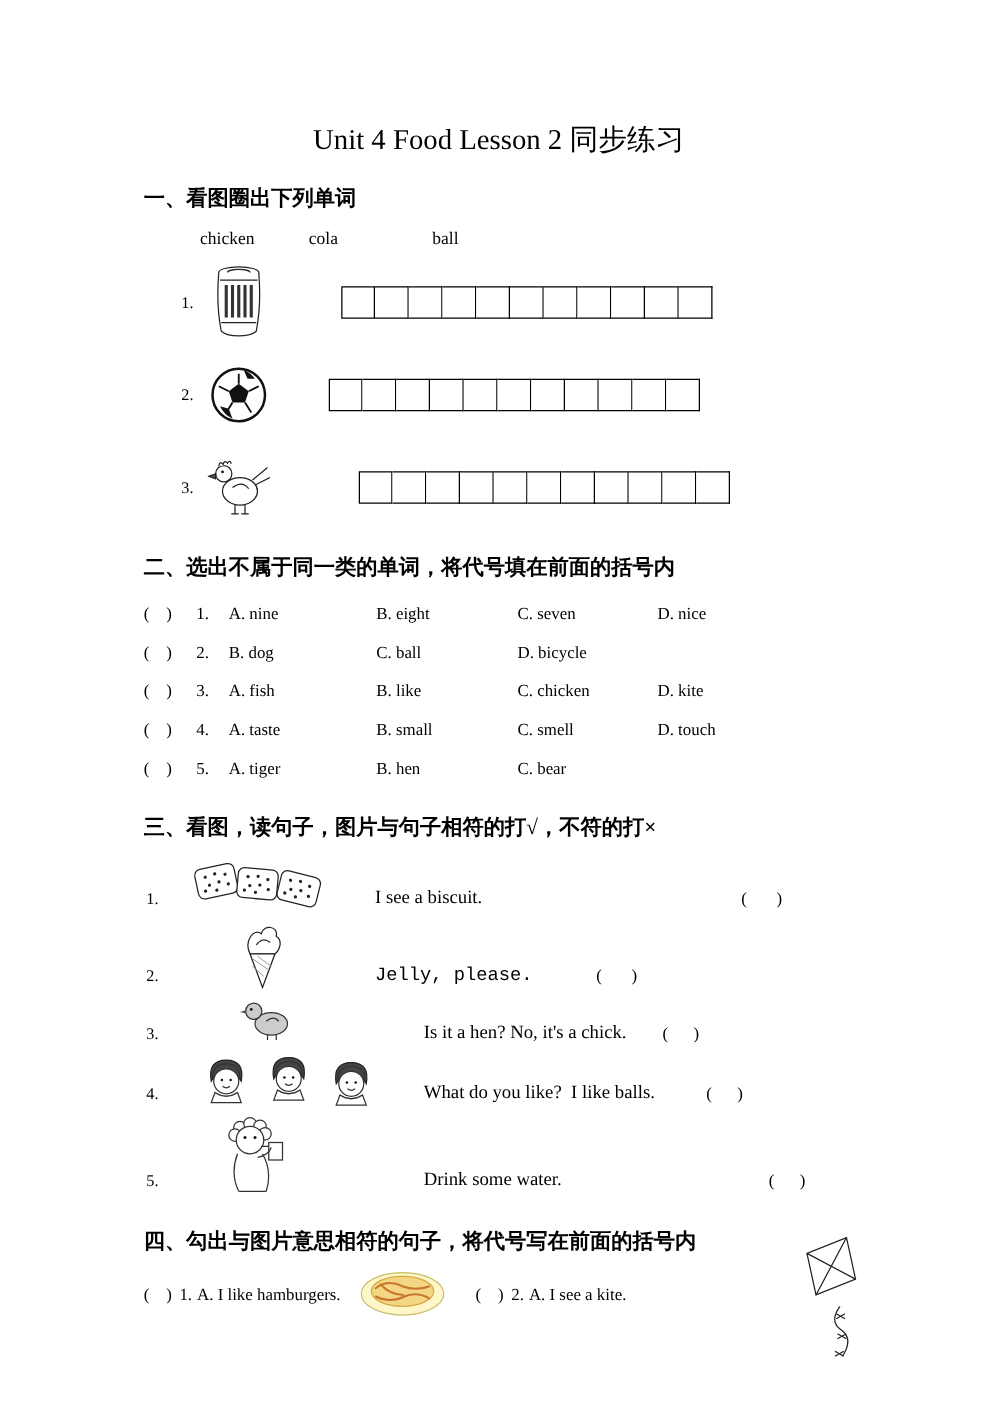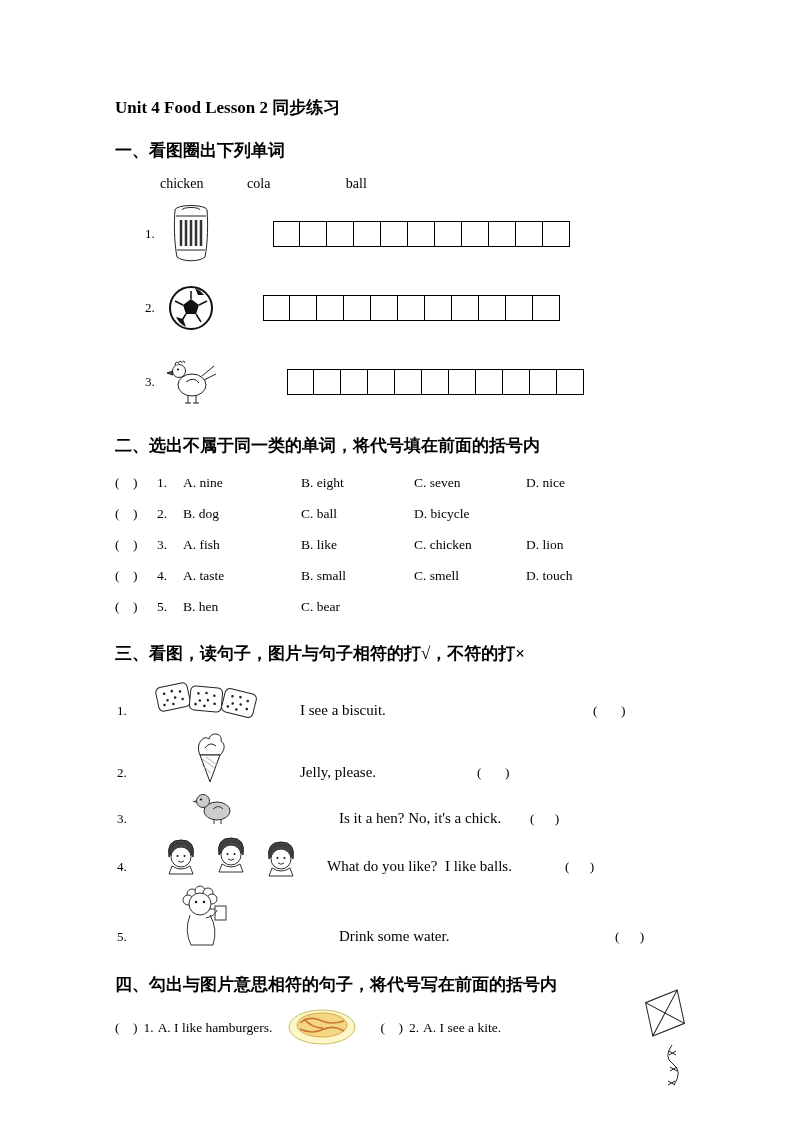--- a/index.html
+++ b/index.html
@@ -1,21 +1,21 @@
 <!DOCTYPE html>
 <html><head>
 <meta charset="utf-8">
 <style>
   * { margin:0; padding:0; box-sizing:border-box; }
   html,body { background:#fff; }
   body { width:793px; height:1122px; position:relative; overflow:hidden;
          font-family:"Liberation Serif","DejaVu Serif",serif; color:#000; }
   .page { position:relative; width:793px; height:1122px; padding:96px 60px 20px 115px; }
 
-  .title { font-size:17px; font-weight:bold; text-align:left; margin-right:50px; }
+  .title { font-size:23px; font-weight:normal; text-align:center; margin-right:50px; }
 
   .sec-h { font-size:17px; font-weight:bold; margin-top:20px; }
 
   
   .word-row { margin-top:14px; font-size:14px; }
   .word-row .w1 { margin-left:45px; }
   .word-row .w2 { margin-left:40px; }
   .word-row .w3 { margin-left:72px; }
 
   .g-row { display:flex; align-items:center; margin-top:10px; height:64px; }
@@ -34,23 +34,23 @@
 
   
   .s3-block { margin-top:6px; }
   .s3-row { position:relative; }
   .s3-row .num3 { position:absolute; left:2px; bottom:8px; font-size:13px; }
   .s3-row .sent { position:absolute; bottom:8px; font-size:15px; white-space:pre-wrap; }
   .s3-row .bracket3 { position:absolute; bottom:8px; font-size:13.5px; }
   .s3-row .img3 { position:absolute; }
   .s3-row .img3 svg { display:block; }
   .r1 { height:56px; } .r1 .img3 { left:38px; bottom:4px; } .r1 .sent { left:185px; } .r1 .bracket3 { left:478px; }
-  .r2 { height:62px; } .r2 .img3 { left:78px; bottom:4px; } .r2 .sent { left:185px; } .r2 .bracket3 { left:362px; }
+  .r2 { height:62px; } .r2 .img3 { left:78px; bottom:4px; } .r2 .sent { left:185px;font-family:Liberation Mono, monospace; } .r2 .bracket3 { left:362px; }
   .r3 { height:46px; } .r3 .img3 { left:76px; bottom:10px; } .r3 .sent { left:224px; } .r3 .bracket3 { left:415px; }
-  .r4 { height:48px; } .r4 .img3 { left:42px; bottom:2px; } .r4 .sent { left:212px; } .r4 .bracket3 { left:450px; }
+  .r4 { height:48px; } .r4 .img3 { left:42px; bottom:2px; } .r4 .sent { left:224px; } .r4 .bracket3 { left:450px; }
   .r5 { height:70px; } .r5 .img3 { left:62px; bottom:4px; } .r5 .sent { left:224px; } .r5 .bracket3 { left:500px; }
 
   
   .s4-row { display:flex; align-items:center; margin-top:8px; font-size:13.5px; height:48px; }
   .s4-row .s4label { margin-left:6px; }
   .s4-row .s4text { margin-left:4px; }
   .s4-row .noodles { margin-left:14px; }
   .s4-row .b2 { margin-left:22px; }
 
   .kite { position:absolute; right:88px; top:985px; }
@@ -169,33 +169,34 @@
       <span>B. dog</span>
       <span>C. ball</span>
       <span>D. bicycle</span>
     </div>
     <div class="opt-row">
       <span class="bracket">(    )</span>
       <span>3.</span>
       <span>A. fish</span>
       <span>B. like</span>
       <span>C. chicken</span>
-      <span>D. lion</span>
+      <span>D. kite</span>
     </div>
     <div class="opt-row">
       <span class="bracket">(    )</span>
       <span>4.</span>
       <span>A. taste</span>
       <span>B. small</span>
       <span>C. smell</span>
       <span>D. touch</span>
     </div>
     <div class="opt-row">
       <span class="bracket">(    )</span>
       <span>5.</span>
+      <span>A. tiger</span>
       <span>B. hen</span>
       <span>C. bear</span>
     </div>
   </div>
 
   <h2 class="sec-h">三、看图，读句子，图片与句子相符的打√，不符的打×</h2>
 
   <div class="s3-block">
 
     <div class="s3-row r1">

